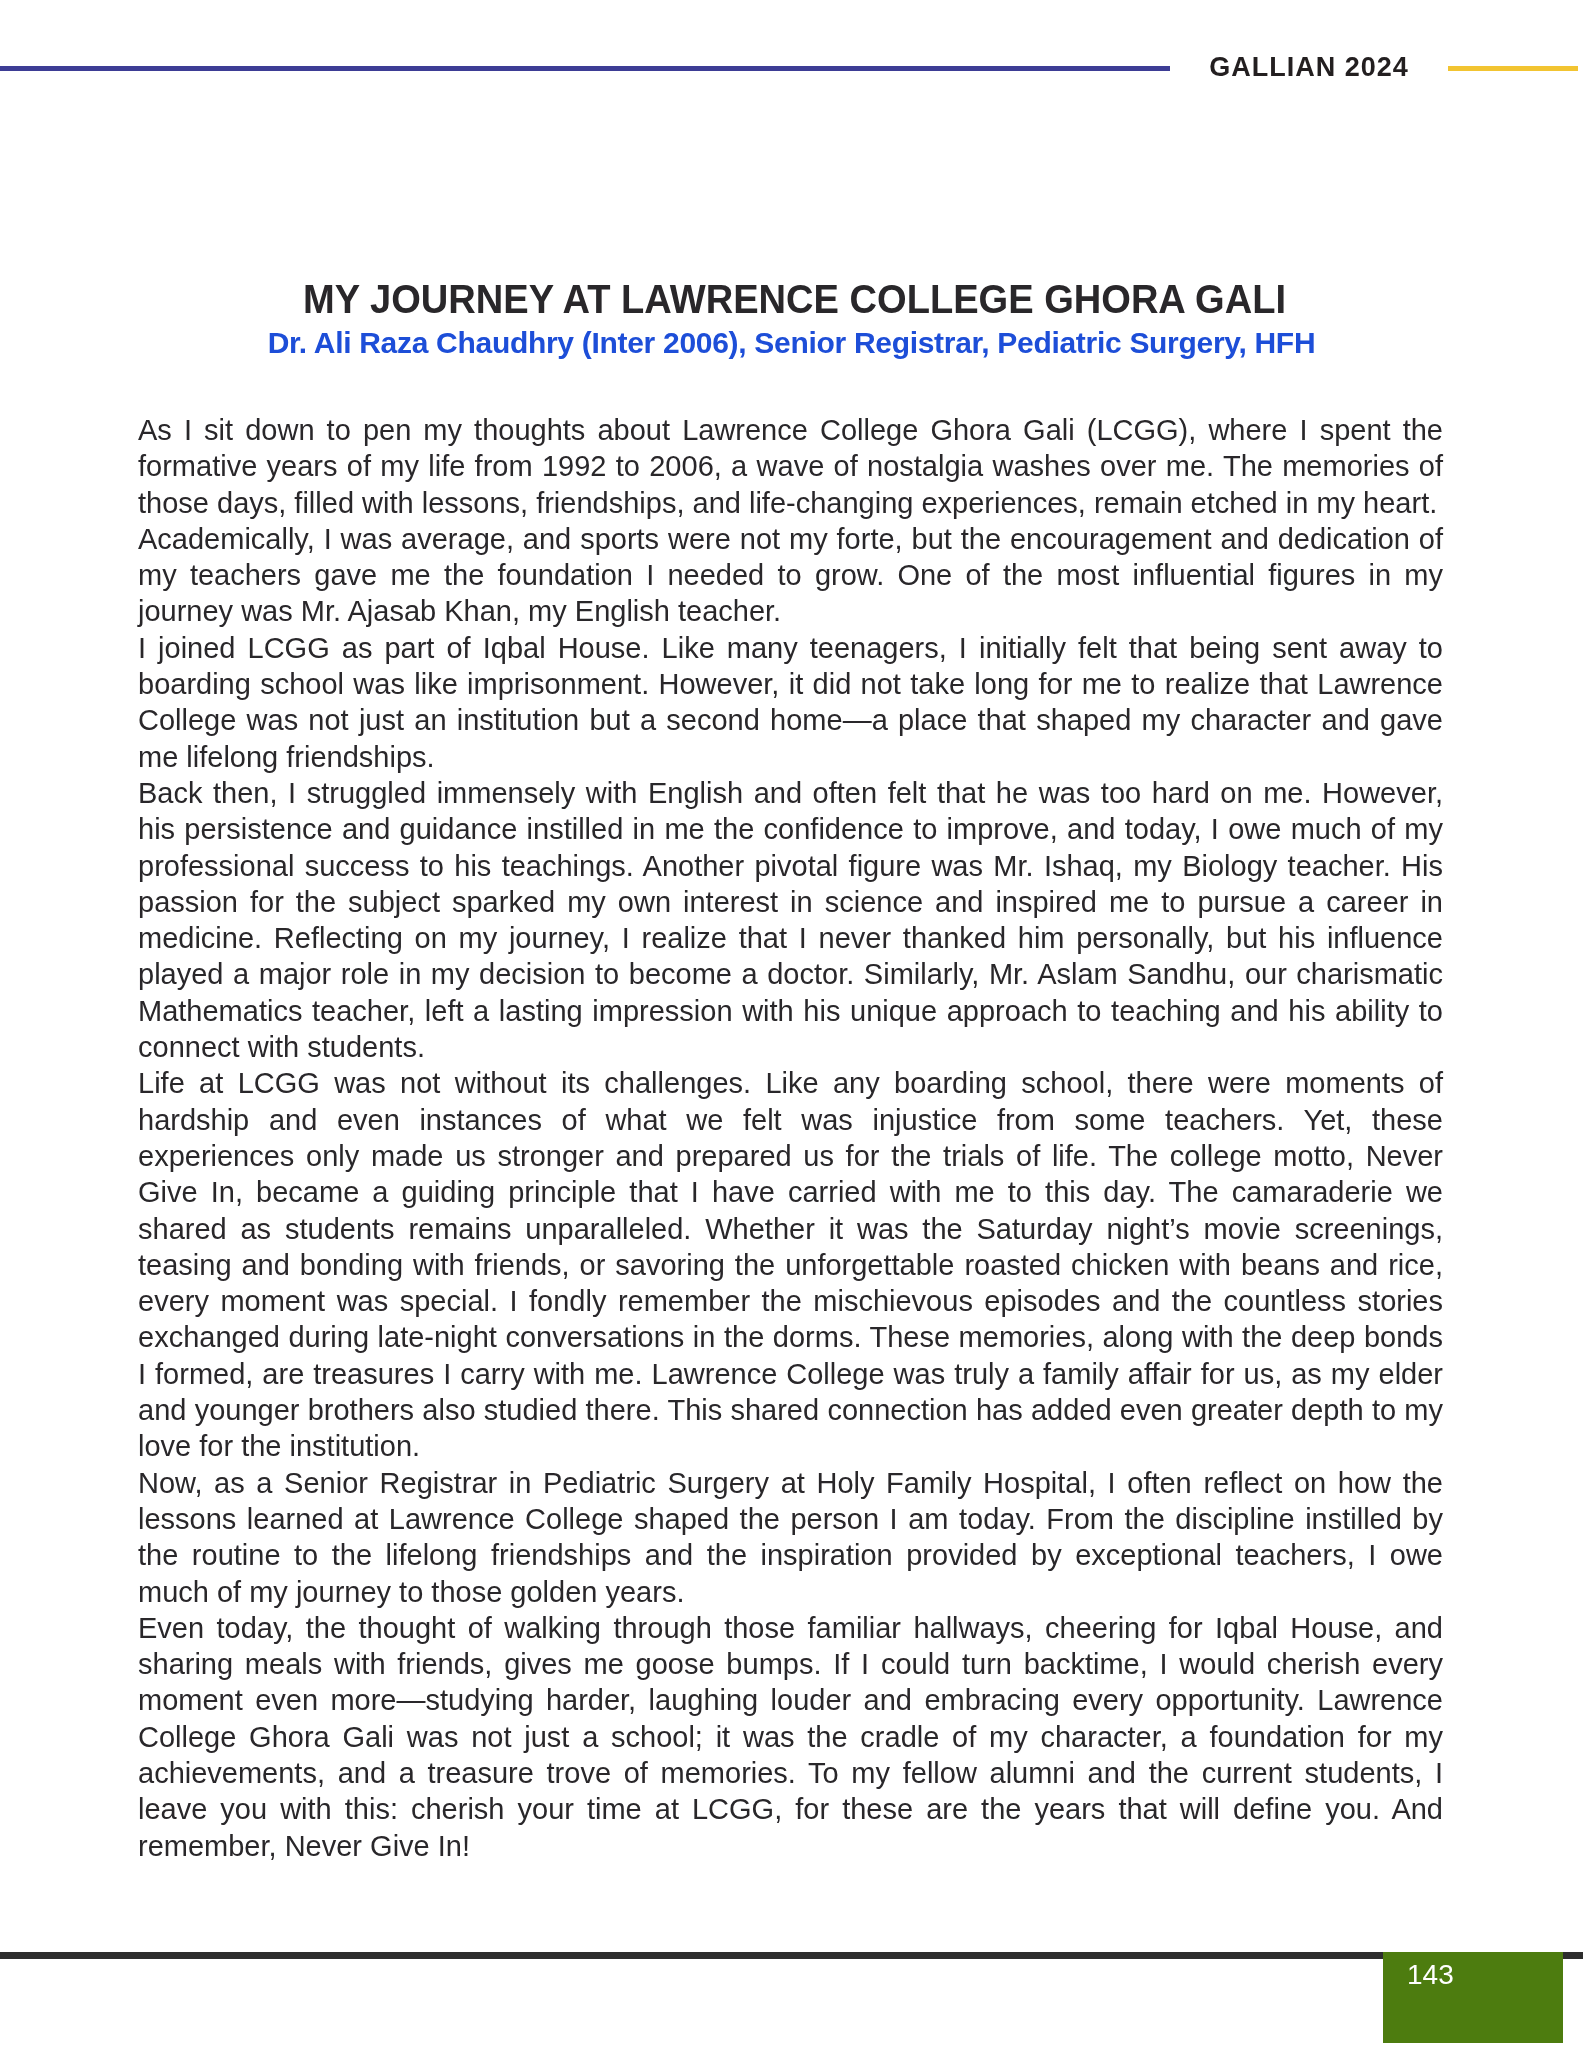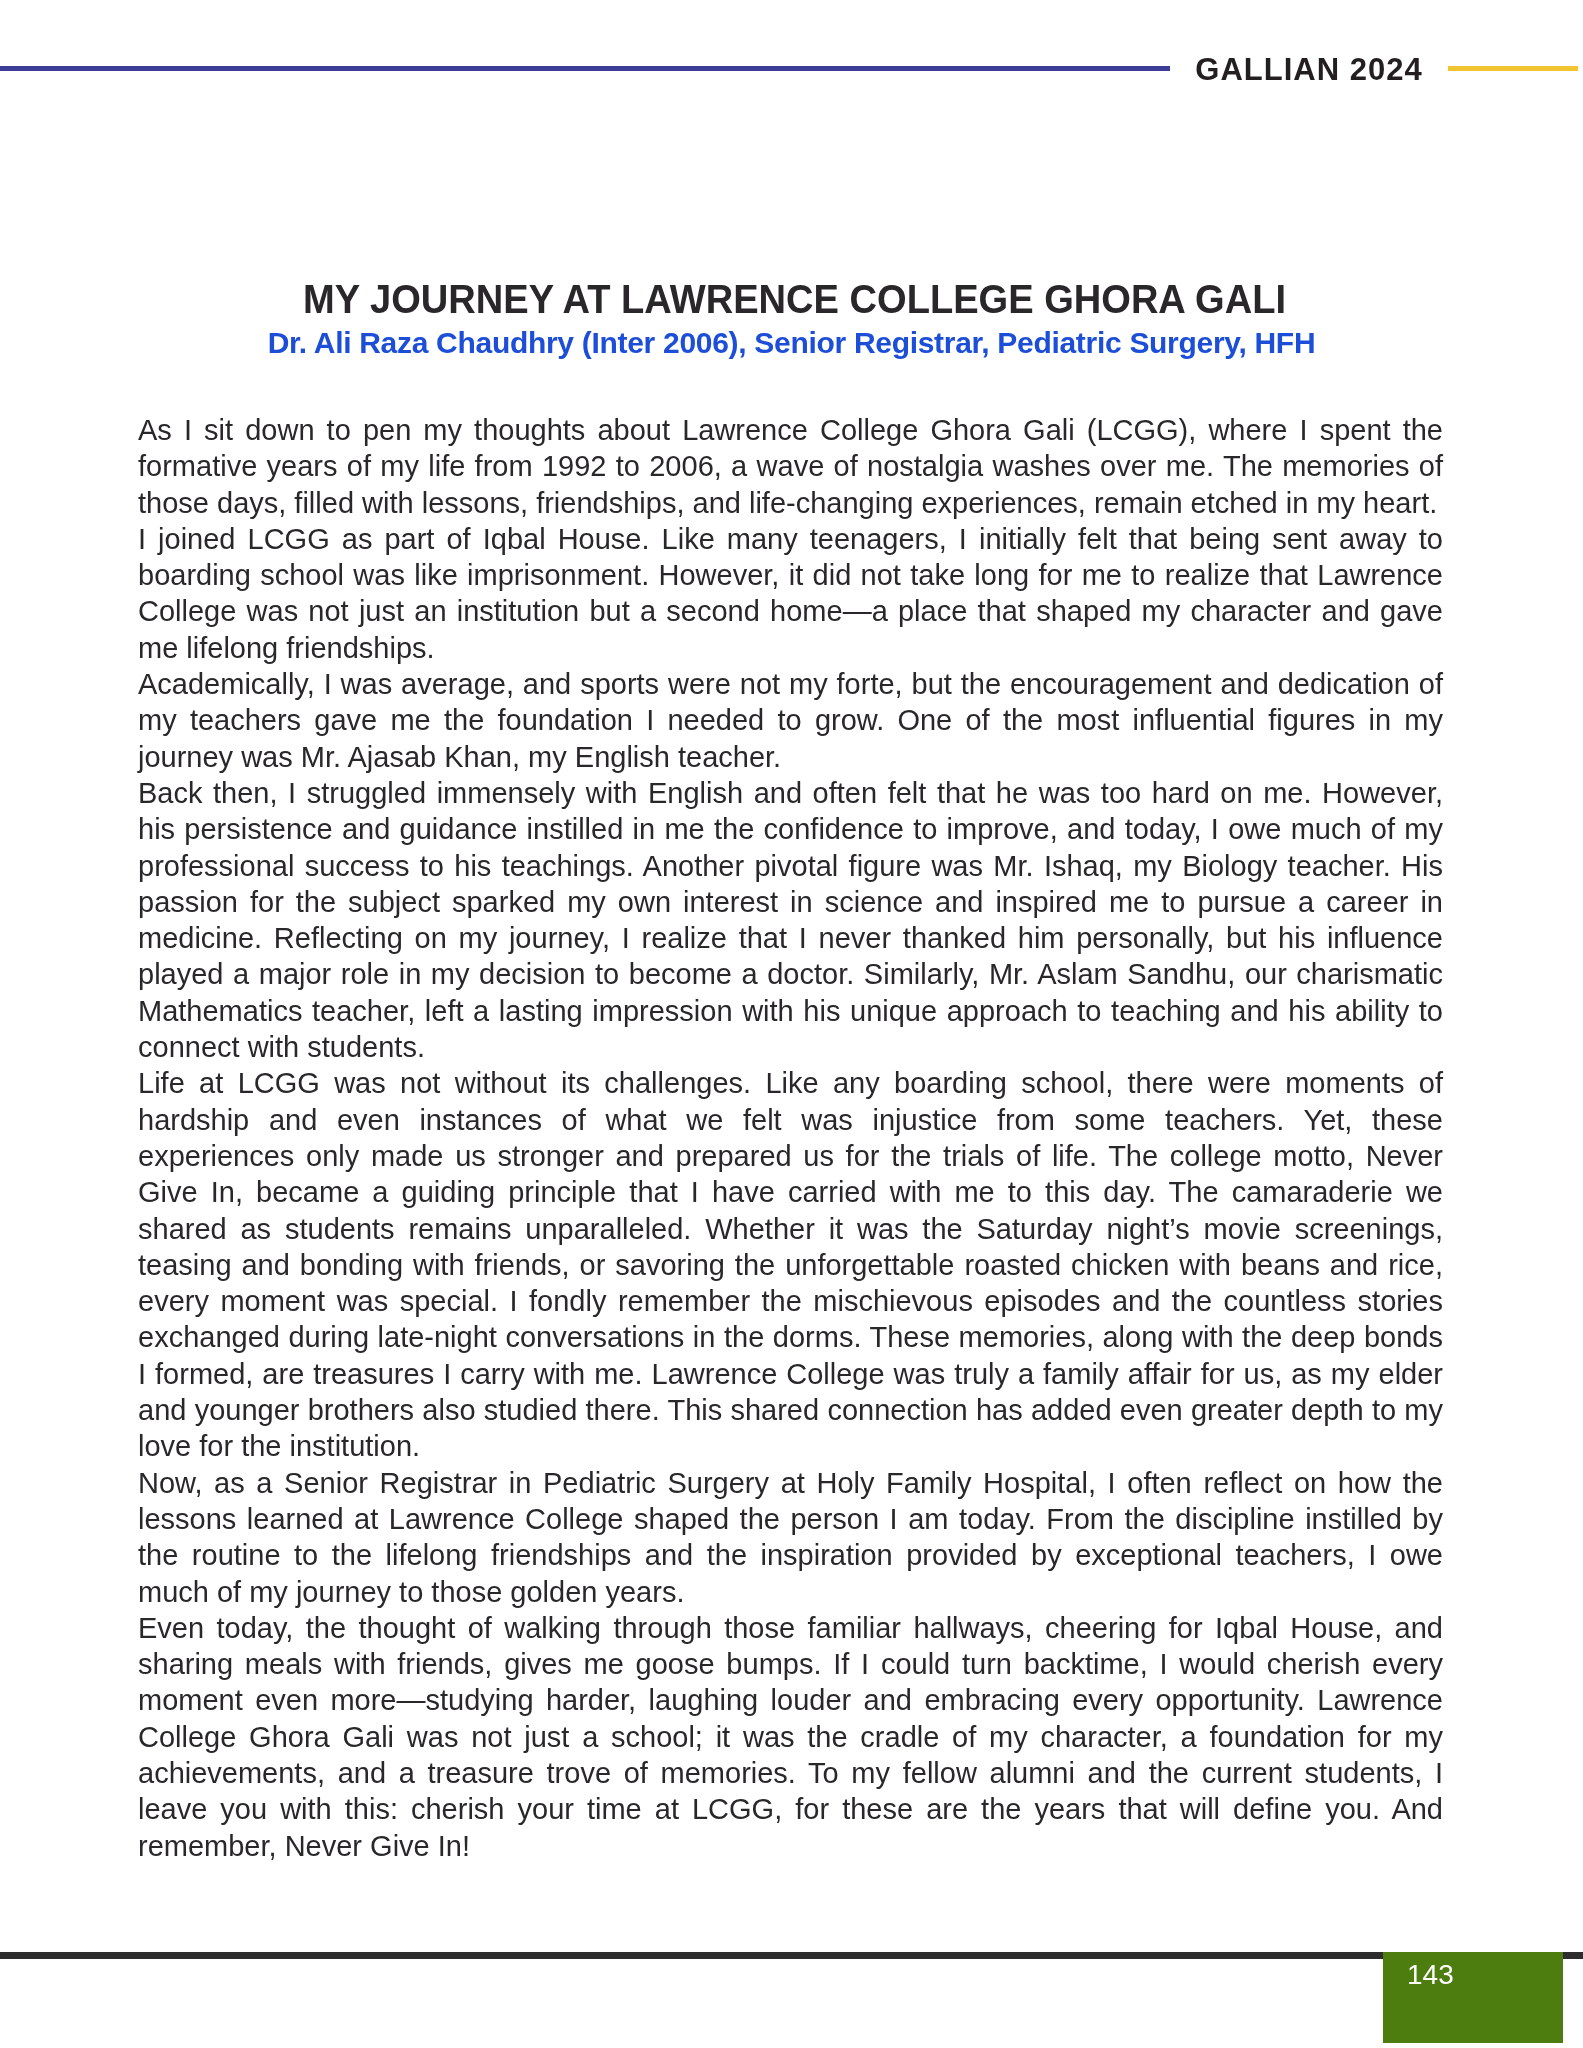--- a/index.html
+++ b/index.html
@@ -10,21 +10,21 @@
     background:#ffffff;
     overflow:hidden;
     font-family:"Liberation Sans",sans-serif;
     color:#29272a;
   }
   
   .rule-blue{position:absolute;left:0;top:66px;width:1170px;height:5px;background:#3d3d95;}
   .rule-yellow{position:absolute;left:1448px;top:66px;width:130px;height:5px;background:#f2c431;}
   .journal{
     position:absolute;left:1176px;top:52px;width:266px;
-    text-align:center;font-weight:bold;font-size:31px;letter-spacing:1px;color:#231f20;
+    text-align:center;font-weight:bold;font-size:27px;letter-spacing:1px;color:#231f20;
     white-space:nowrap;
   }
   
   .banner{position:absolute;left:0;top:117px;width:1583px;height:126px;background:#6d6d6d;}
   .banner svg{display:block;width:100%;height:100%;}
   .banner text{font-family:"Liberation Sans",sans-serif;font-weight:bold;fill:#ffffff;}
   
   .article-title-svg{position:absolute;left:0;top:265px;width:1583px;height:55px;}
   .article-title-svg text{font-family:"Liberation Sans",sans-serif;font-weight:bold;fill:#29272a;}
   .byline{
@@ -57,22 +57,22 @@
 
 
   <svg class="article-title-svg" viewBox="0 0 1583 55" preserveAspectRatio="none">
     <text x="303" y="48" font-size="41" textLength="983" lengthAdjust="spacingAndGlyphs">MY JOURNEY AT LAWRENCE COLLEGE GHORA GALI</text>
   </svg>
 
   <div class="byline">Dr. Ali Raza Chaudhry (Inter 2006), Senior Registrar, Pediatric Surgery, HFH</div>
 
   <div class="body-text">
     <p>As I sit down to pen my thoughts about Lawrence College Ghora Gali (LCGG), where I spent the formative years of my life from 1992 to 2006, a wave of nostalgia washes over me. The memories of those days, filled with lessons, friendships, and life-changing experiences, remain etched in my heart.</p>
+    <p>Academically, I was average, and sports were not my forte, but the encouragement and dedication of my teachers gave me the foundation I needed to grow. One of the most influential figures in my journey was Mr. Ajasab Khan, my English teacher.</p>
     <p>I joined LCGG as part of Iqbal House. Like many teenagers, I initially felt that being sent away to boarding school was like imprisonment. However, it did not take long for me to realize that Lawrence College was not just an institution but a second home—a place that shaped my character and gave me lifelong friendships.</p>
-    <p>Academically, I was average, and sports were not my forte, but the encouragement and dedication of my teachers gave me the foundation I needed to grow. One of the most influential figures in my journey was Mr. Ajasab Khan, my English teacher.</p>
     <p>Back then, I struggled immensely with English and often felt that he was too hard on me. However, his persistence and guidance instilled in me the confidence to improve, and today, I owe much of my professional success to his teachings. Another pivotal figure was Mr. Ishaq, my Biology teacher. His passion for the subject sparked my own interest in science and inspired me to pursue a career in medicine. Reflecting on my journey, I realize that I never thanked him personally, but his influence played a major role in my decision to become a doctor. Similarly, Mr. Aslam Sandhu, our charismatic Mathematics teacher, left a lasting impression with his unique approach to teaching and his ability to connect with students.</p>
     <p>Life at LCGG was not without its challenges. Like any boarding school, there were moments of hardship and even instances of what we felt was injustice from some teachers. Yet, these experiences only made us stronger and prepared us for the trials of life. The college motto, Never Give In, became a guiding principle that I have carried with me to this day. The camaraderie we shared as students remains unparalleled. Whether it was the Saturday night’s movie screenings, teasing and bonding with friends, or savoring the unforgettable roasted chicken with beans and rice, every moment was special. I fondly remember the mischievous episodes and the countless stories exchanged during late-night conversations in the dorms. These memories, along with the deep bonds I formed, are treasures I carry with me. Lawrence College was truly a family affair for us, as my elder and younger brothers also studied there. This shared connection has added even greater depth to my love for the institution.</p>
     <p>Now, as a Senior Registrar in Pediatric Surgery at Holy Family Hospital, I often reflect on how the lessons learned at Lawrence College shaped the person I am today. From the discipline instilled by the routine to the lifelong friendships and the inspiration provided by exceptional teachers, I owe much of my journey to those golden years.</p>
     <p>Even today, the thought of walking through those familiar hallways, cheering for Iqbal House, and sharing meals with friends, gives me goose bumps. If I could turn backtime, I would cherish every moment even more—studying harder, laughing louder and embracing every opportunity. Lawrence College Ghora Gali was not just a school; it was the cradle of my character, a foundation for my achievements, and a treasure trove of memories. To my fellow alumni and the current students, I leave you with this: cherish your time at LCGG, for these are the years that will define you. And remember, Never Give In!</p>
   </div>
 
   <div class="footer-rule"></div>
   <div class="page-box">
     <span>143</span>
   </div>

